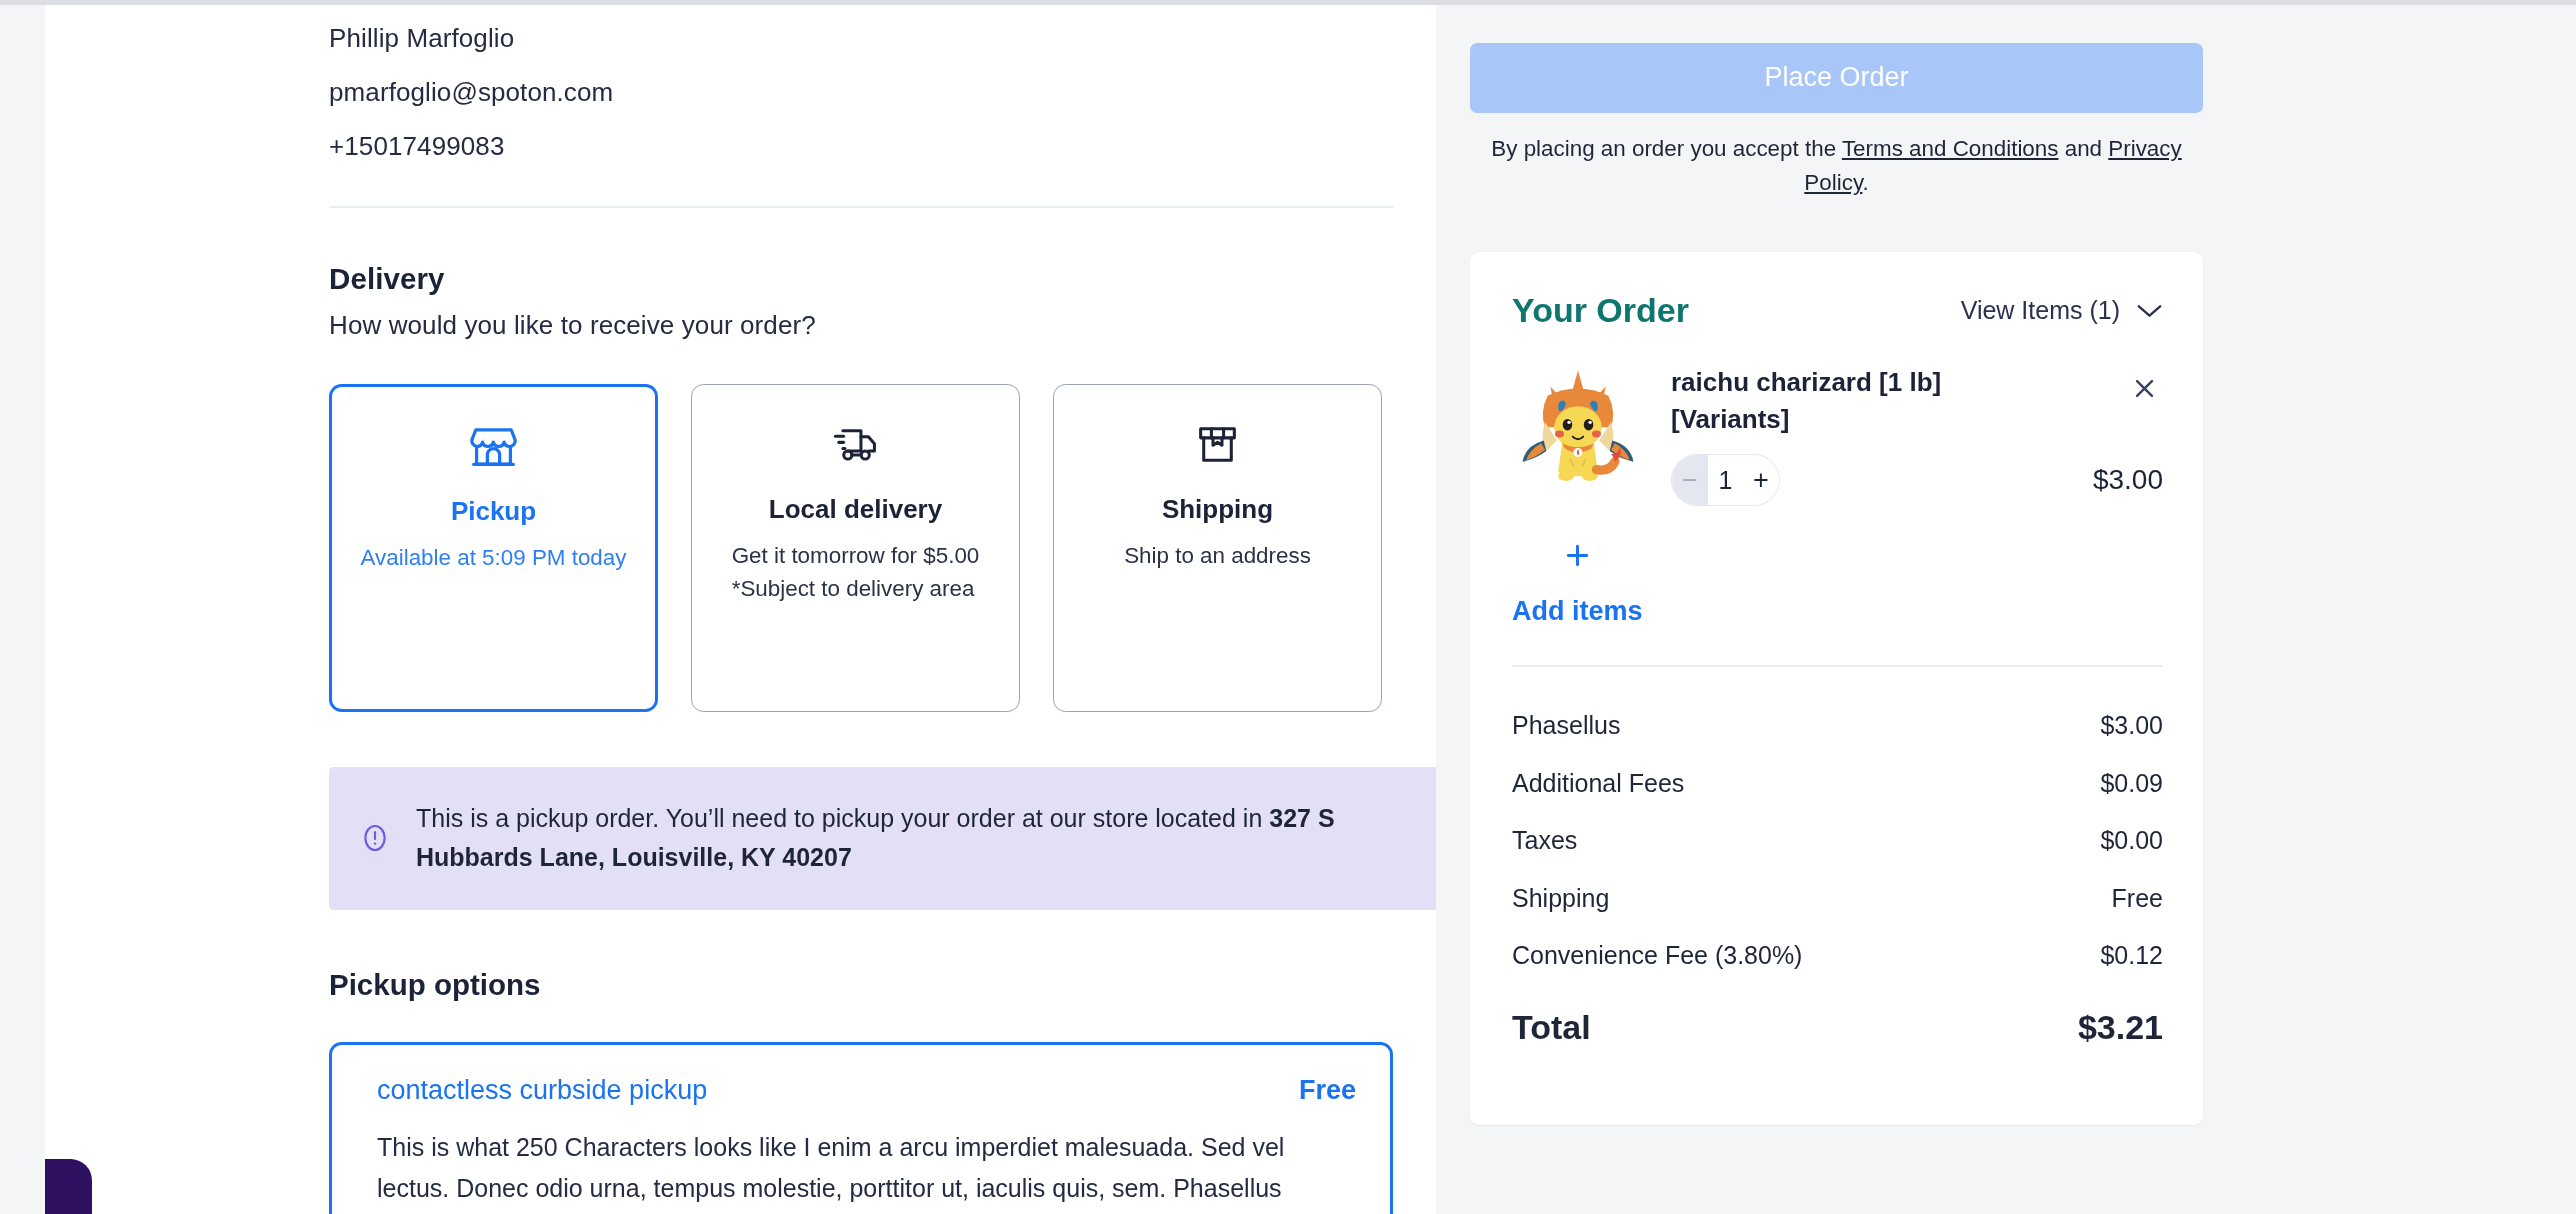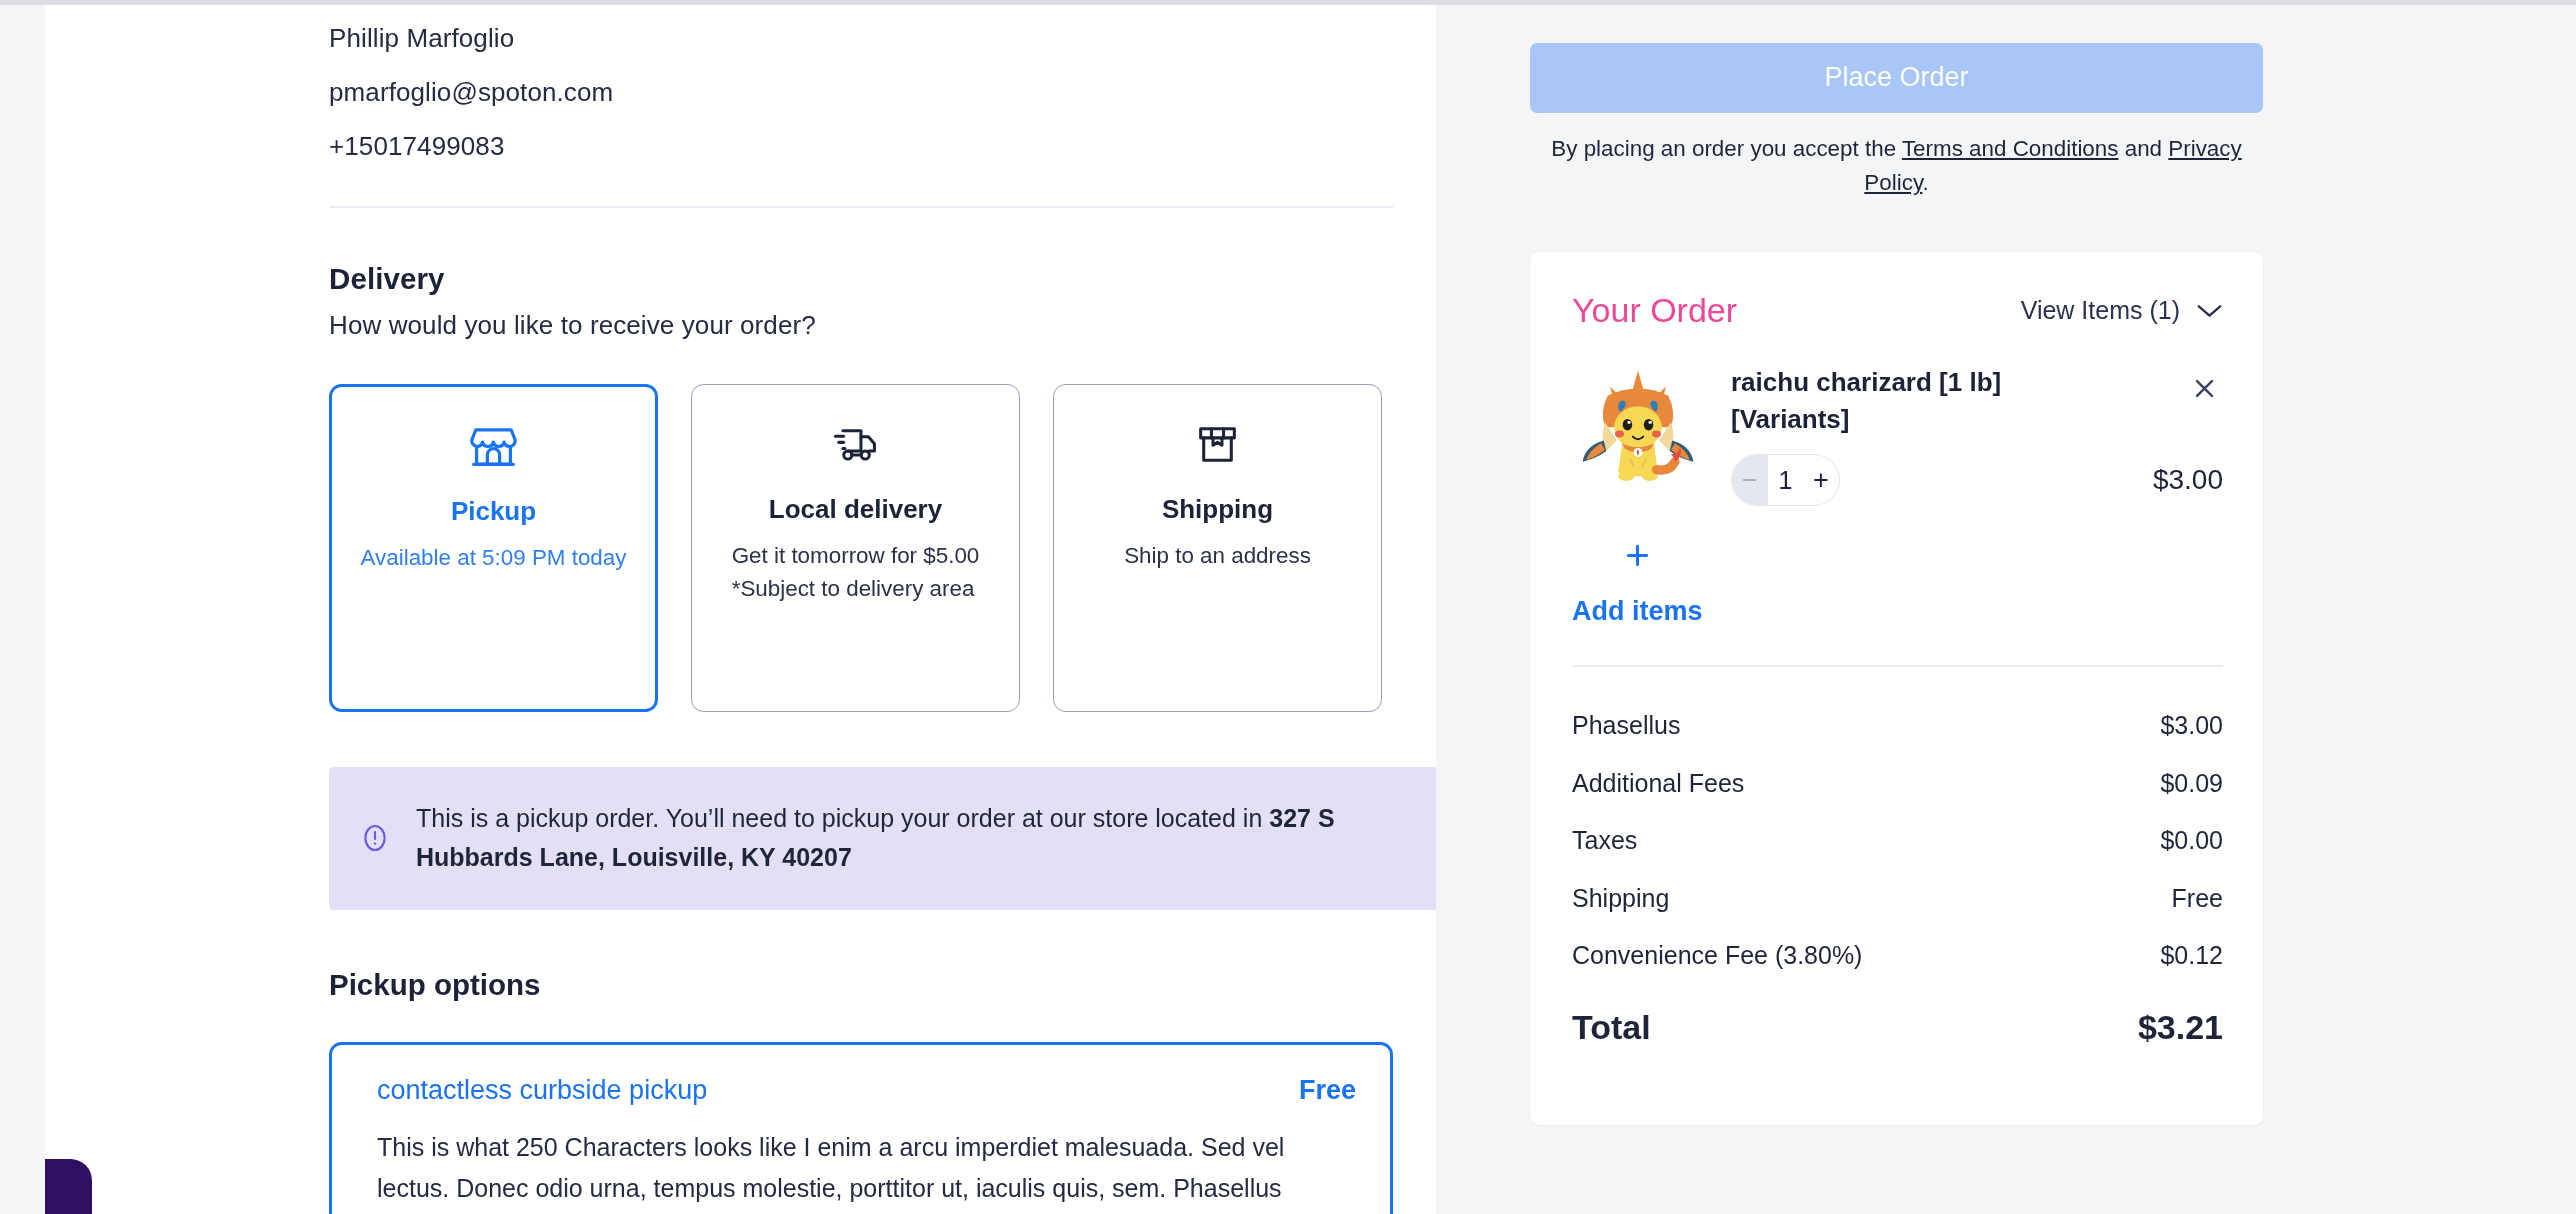--- a/index.html
+++ b/index.html
@@ -190,21 +190,21 @@
     font-size: 25px;
     line-height: 41px;
     color: #242b42;
     max-width: 939px;
   }
 
   
   .right-col {
     position: absolute;
     top: 4.5px;
-    left: 1530px;
+    left: 1470px;
     width: 733px;
   }
 
   .place-order-btn {
     width: 733px;
     height: 70px;
     background: #a8c6f7;
     color: #ffffff;
     border: none;
     border-radius: 7.2px;
@@ -243,22 +243,22 @@
   }
 
   .order-head {
     display: flex;
     justify-content: space-between;
     align-items: center;
   }
 
   .order-title {
     font-size: 34px;
-    font-weight: 400;
-    color: #ec4899;
+    font-weight: 700;
+    color: #0f766e;
   }
 
   .view-items {
     display: flex;
     align-items: center;
     gap: 16px;
     font-size: 25px;
     color: #2a3150;
     cursor: pointer;
   }

